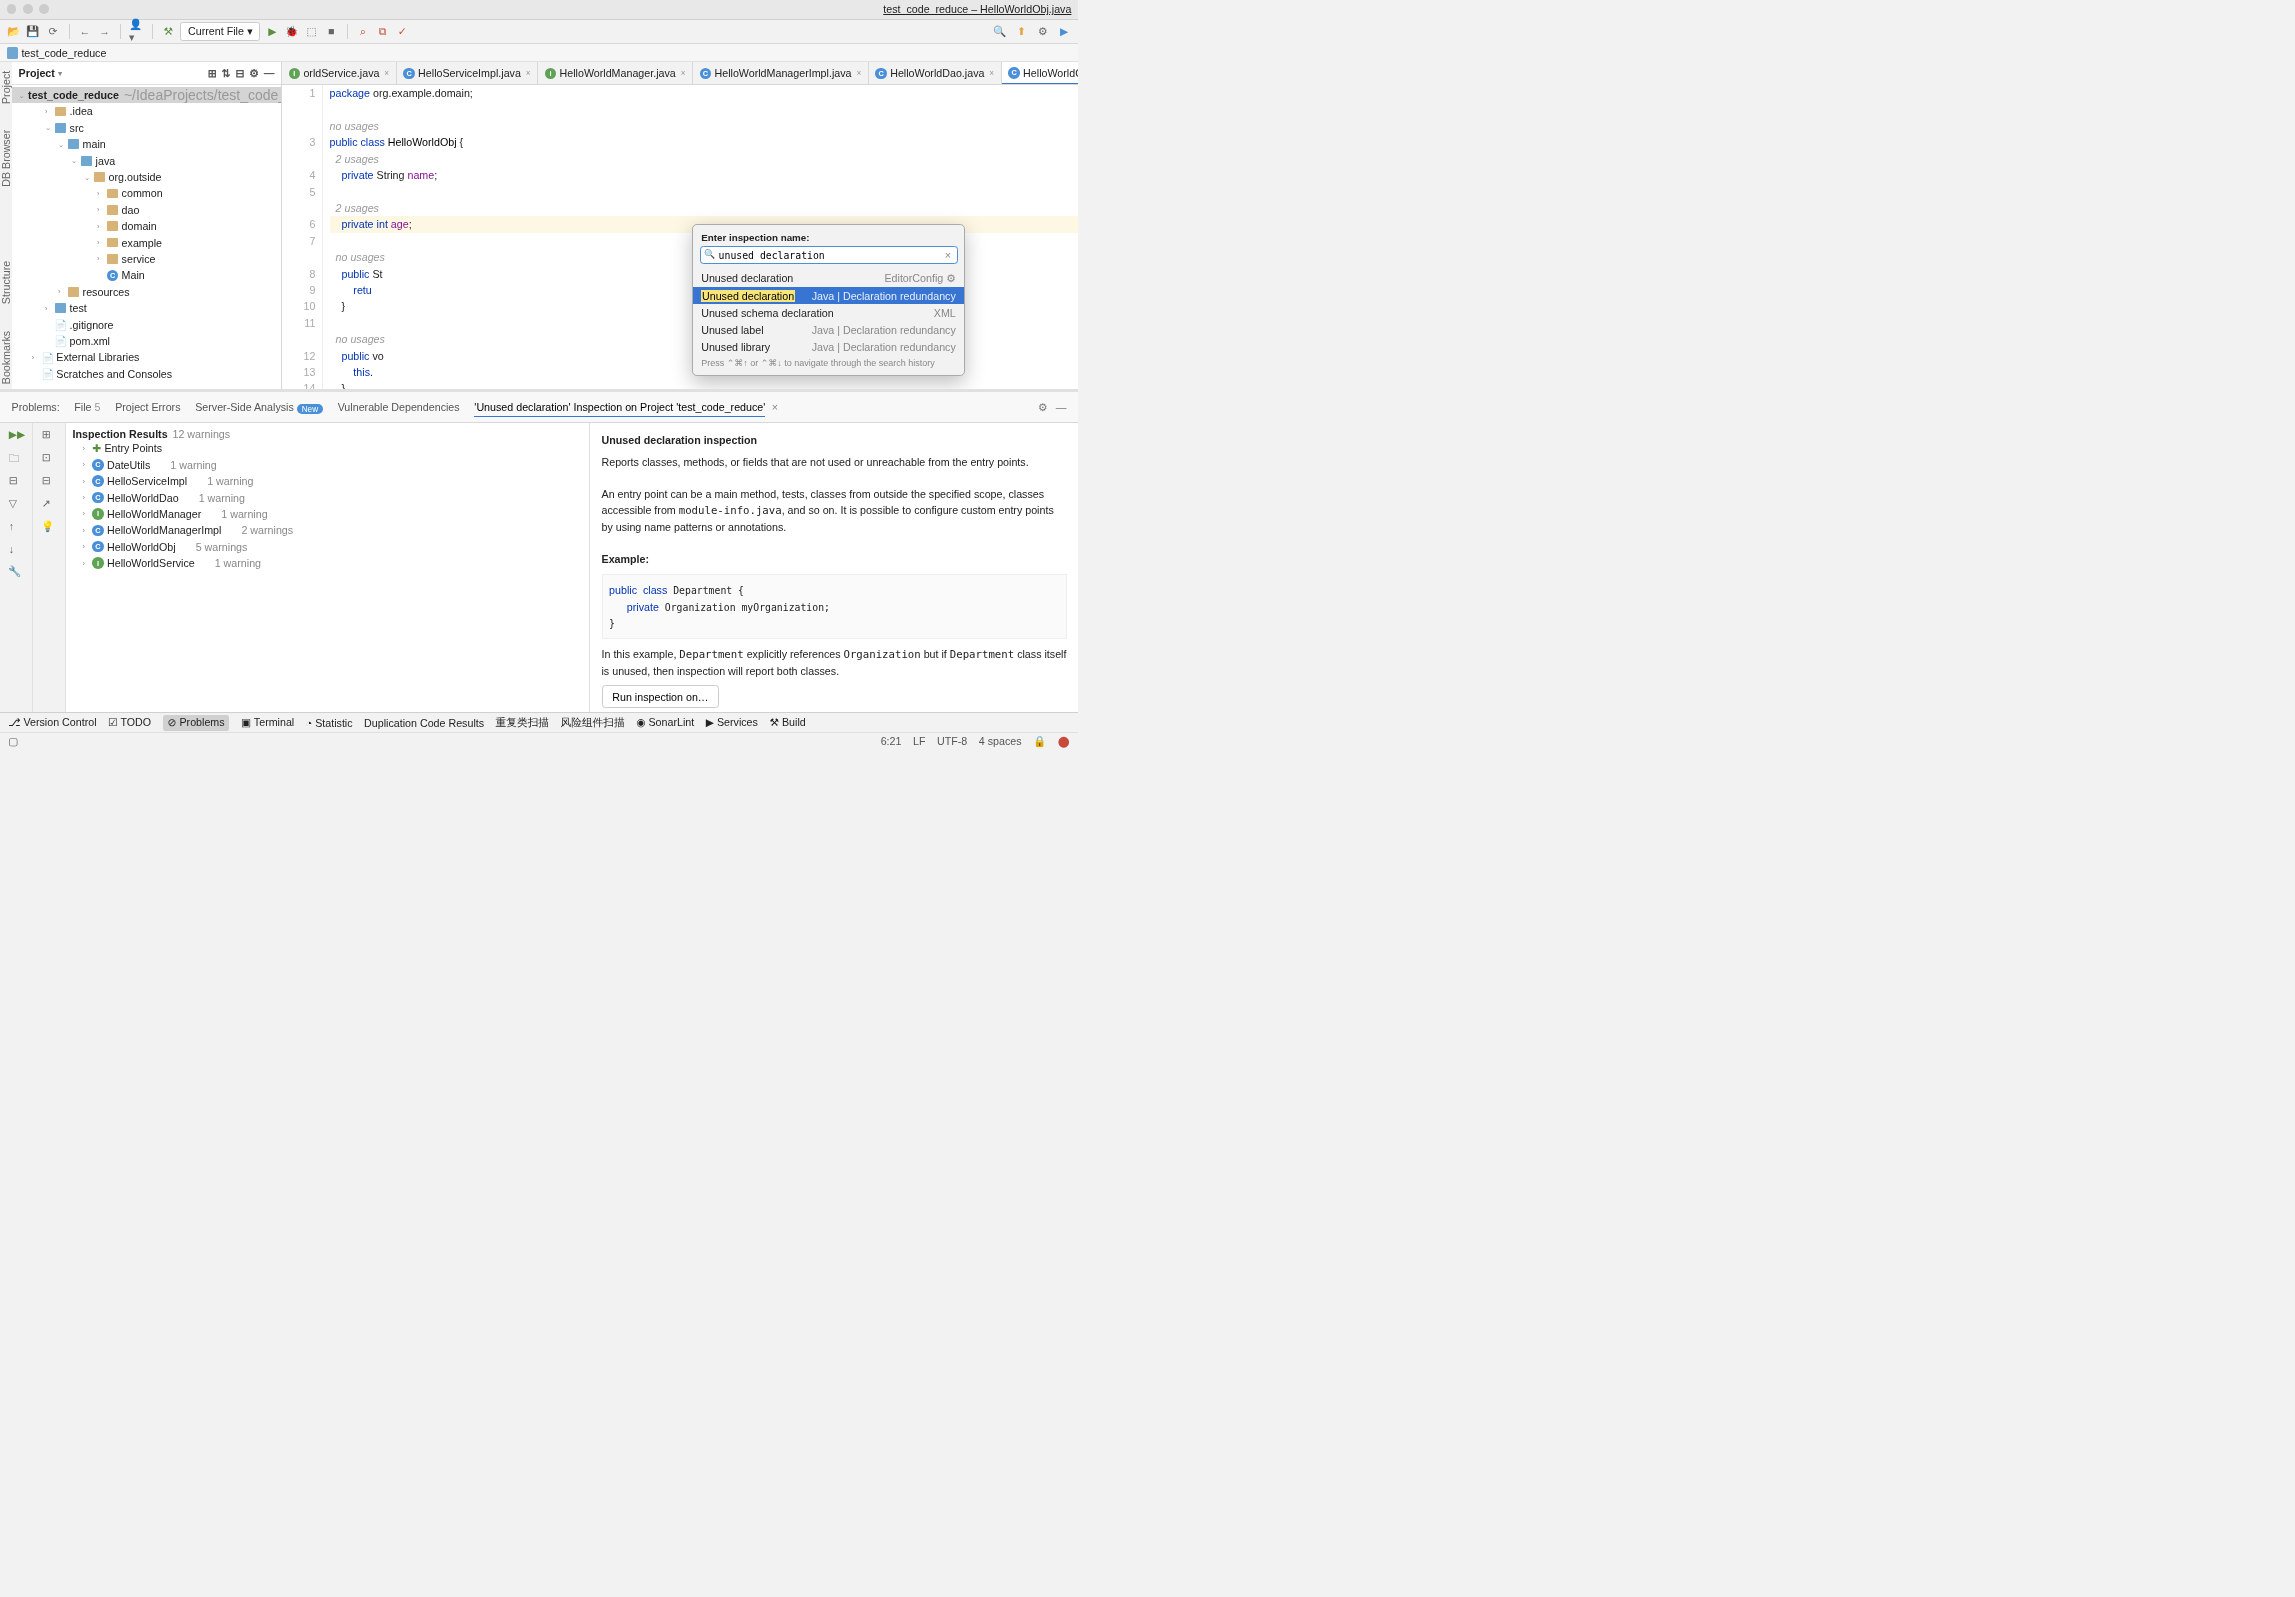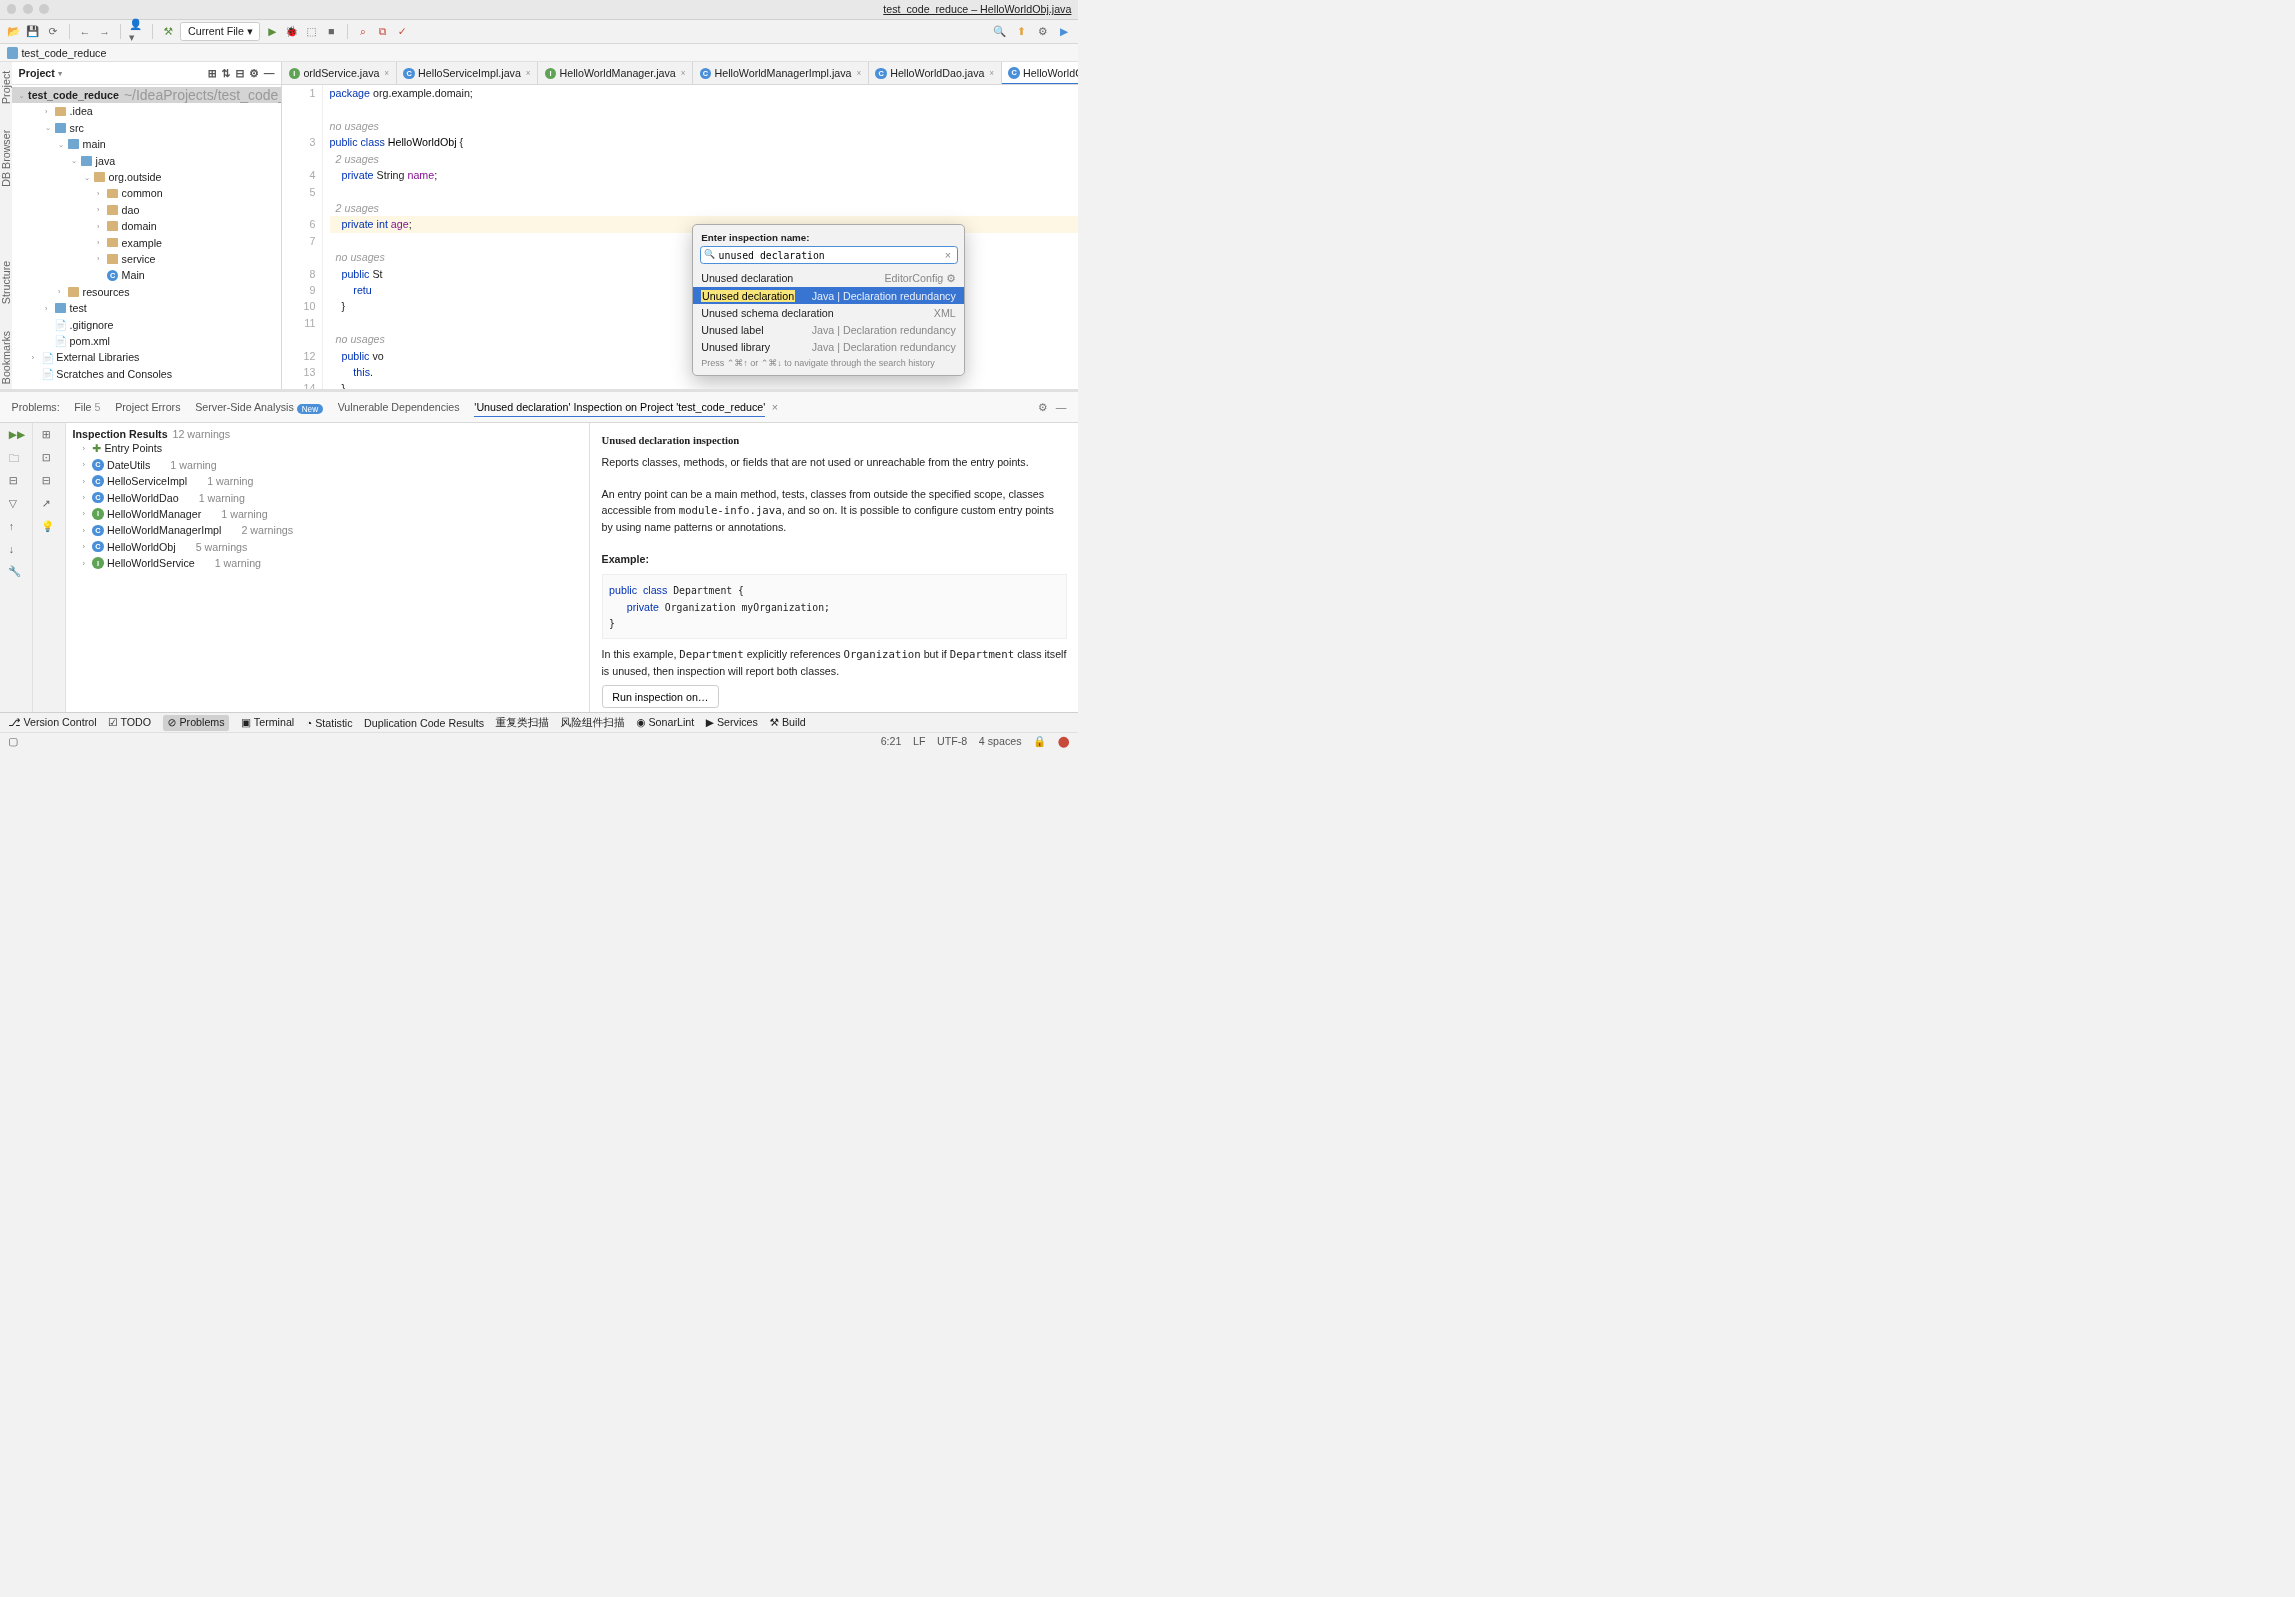--- a/index.html
+++ b/index.html
@@ -66,21 +66,21 @@
 .problems-body { flex:1; display:flex; overflow:hidden; }
 .p-left-tools { width:33px; background:#f2f2f2; display:flex; flex-direction:column; align-items:center; padding:4.9px 0; gap:8.2px; border-right:0.8px solid #e0e0e0; }
 .p-left-tools .tico { width:14.7px;height:14.7px;color:#666; }
 .p-tree-col { flex:0 0 524px; overflow:auto; padding:4.9px 6.6px; border-right:0.8px solid #e0e0e0; }
 .p-title { font-weight:600; }
 .p-title .gray { font-weight:400; color:#888; margin-left:4.9px; }
 .p-row { display:flex; align-items:center; height:16.4px; }
 .p-row .chev { width:9.8px; color:#888; }
 .p-row .wc { color:#888; margin-left:20px; }
 .p-right { flex:1; padding:8.2px 11.5px; overflow:auto; font-size:10.7px; line-height:1.5; }
-.p-right h3 { font-weight:600; margin-bottom:6.6px;font-family:Liberation Serif, serif; }
+.p-right h3 { font-weight:600; margin-bottom:6.6px; }
 .p-right pre { background:#fafafa; border:0.8px solid #eee; padding:6.6px; font-family:"Menlo",monospace; font-size:9.8px; margin:6.6px 0; line-height:1.6; }
 .p-right code { font-family:"Menlo",monospace; }
 .run-btn { border:0.8px solid #ccc; background:#fff; border-radius:3.3px; padding:4.1px 9.8px; margin-top:6.6px; }
 .bottom-bar { height:19.7px; display:flex; align-items:center; gap:11.5px; padding:0 8.2px; border-top:0.8px solid #d0d0d0; background:#f2f2f2; font-size:9.8px; }
 .bottom-bar .sel-tab { background:#d0d0d0; border-radius:2.5px; padding:1.6px 4.9px; }
 .status-bar { height:18px; display:flex; align-items:center; padding:0 8.2px; background:#f2f2f2; border-top:0.8px solid #e0e0e0; font-size:9.8px; color:#555; }
 .status-bar .right { margin-left:auto; display:flex; gap:11.5px; }
 </style>
 </head>
 <body>

